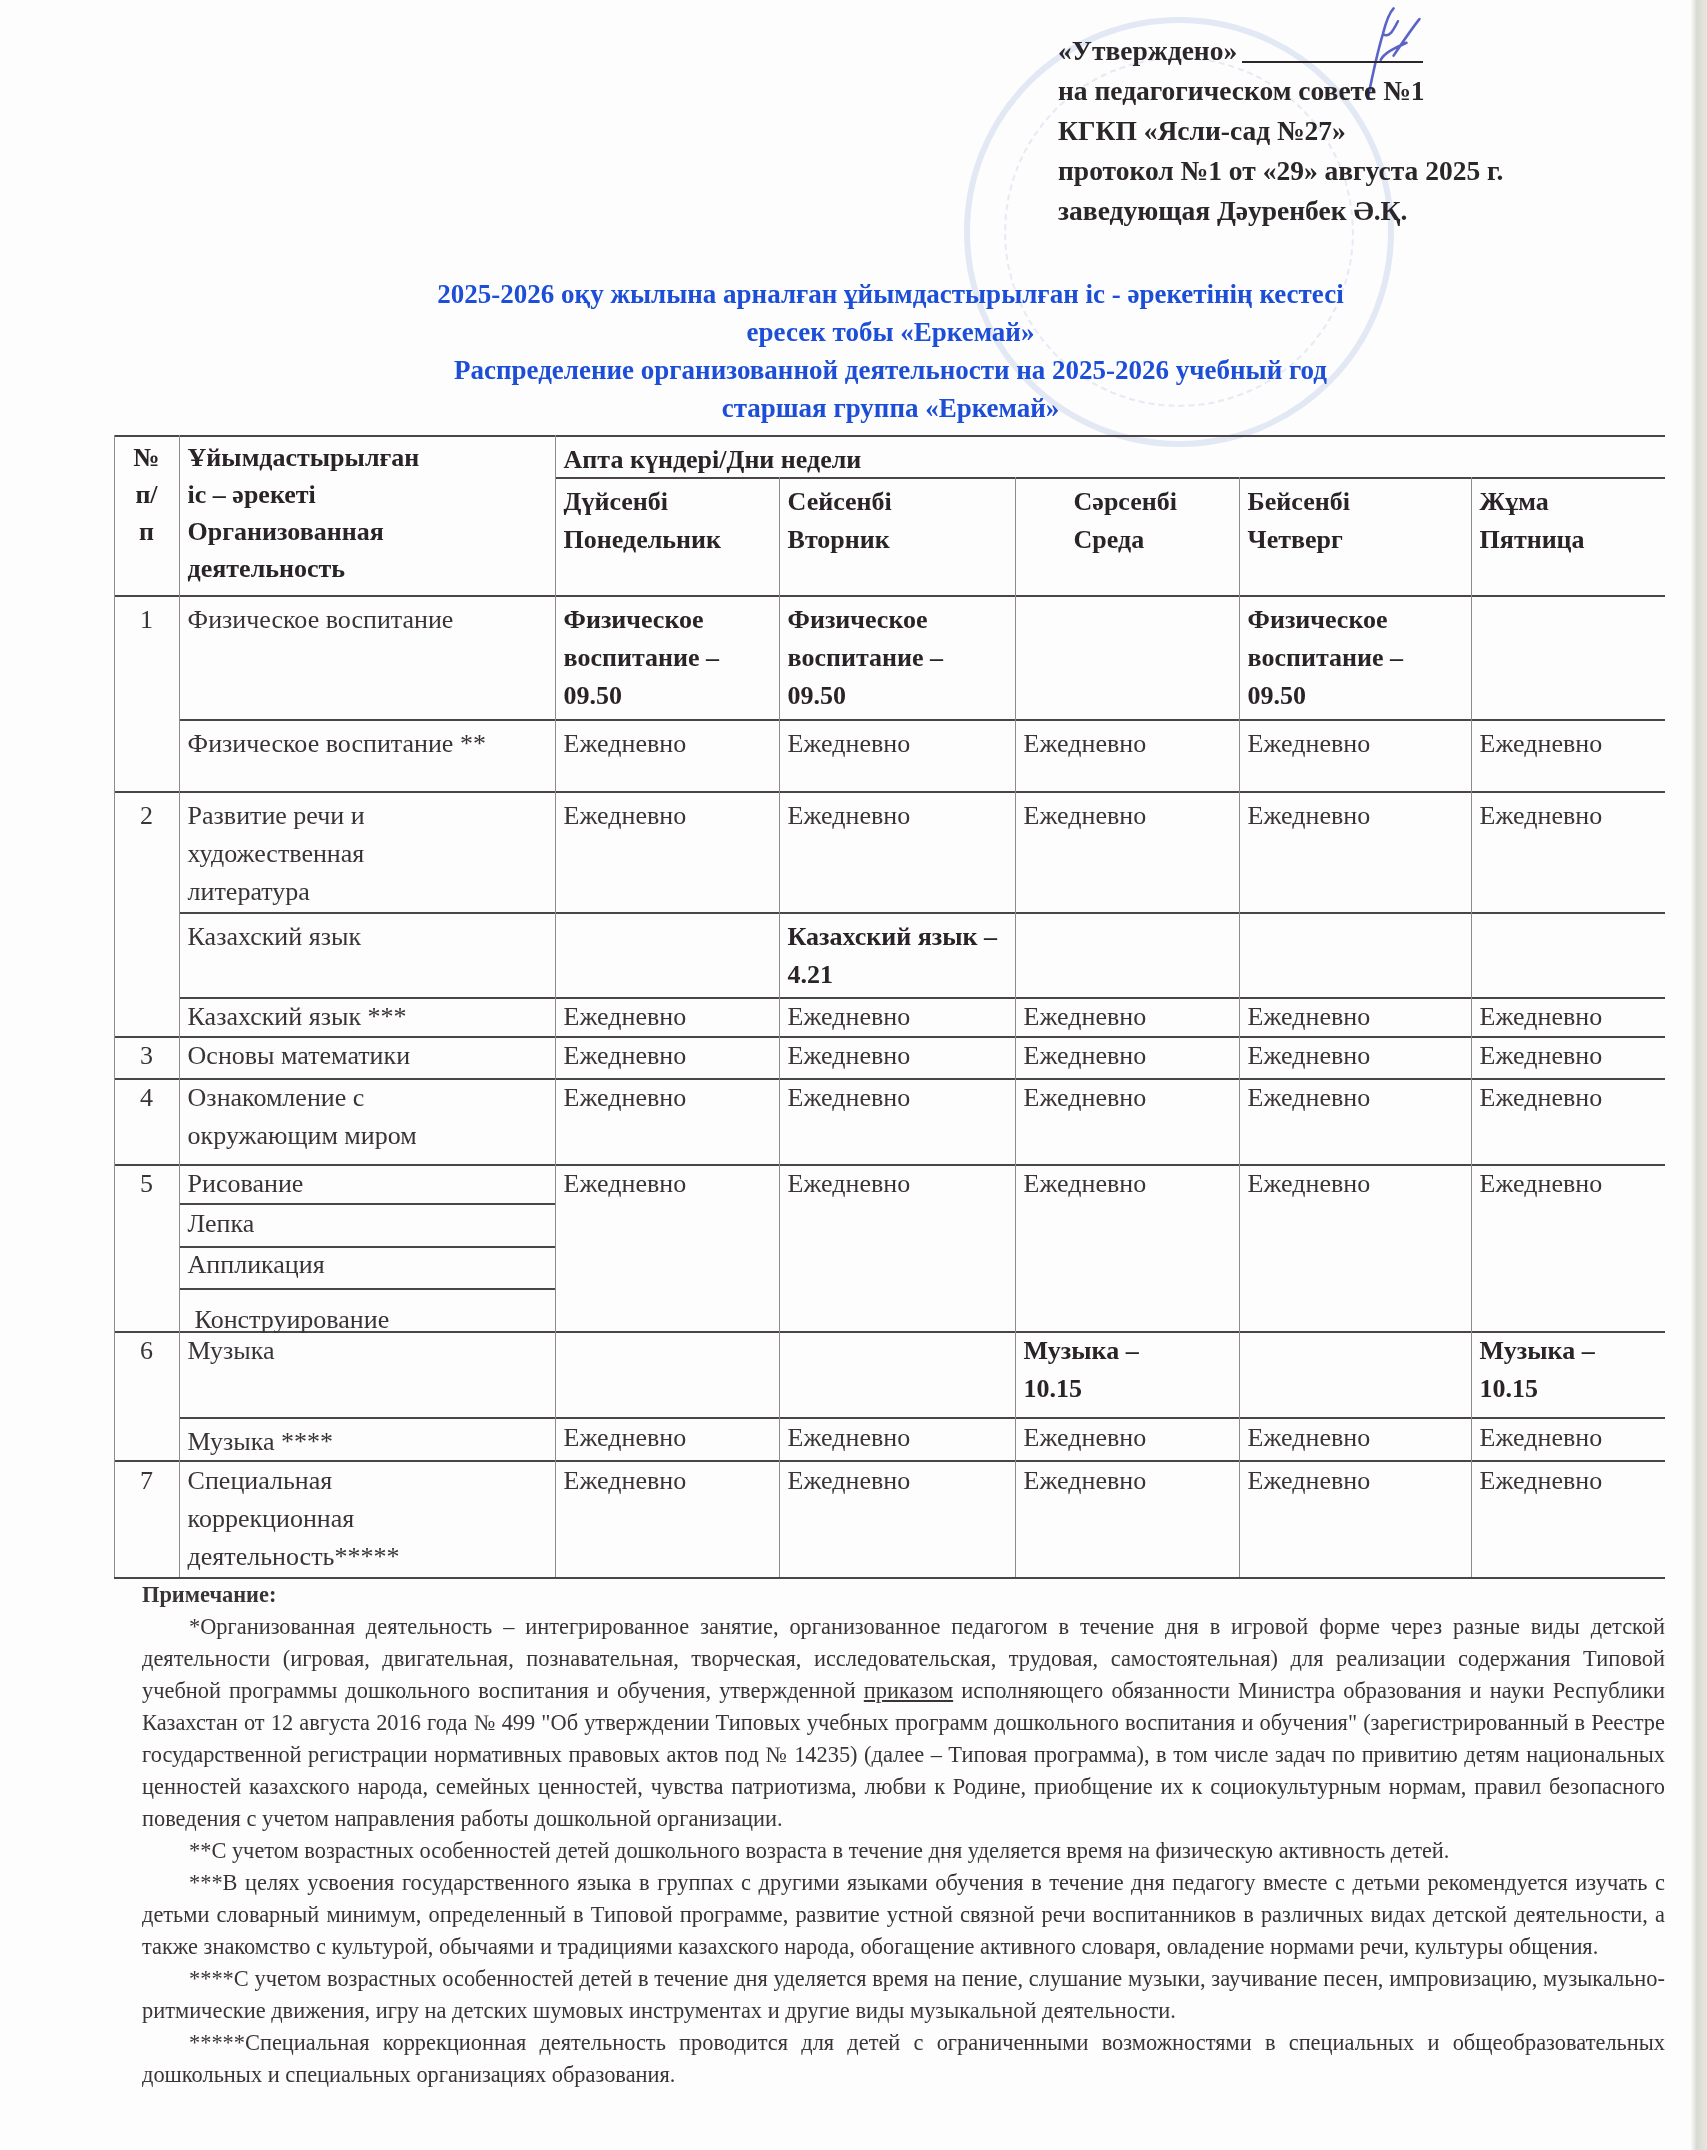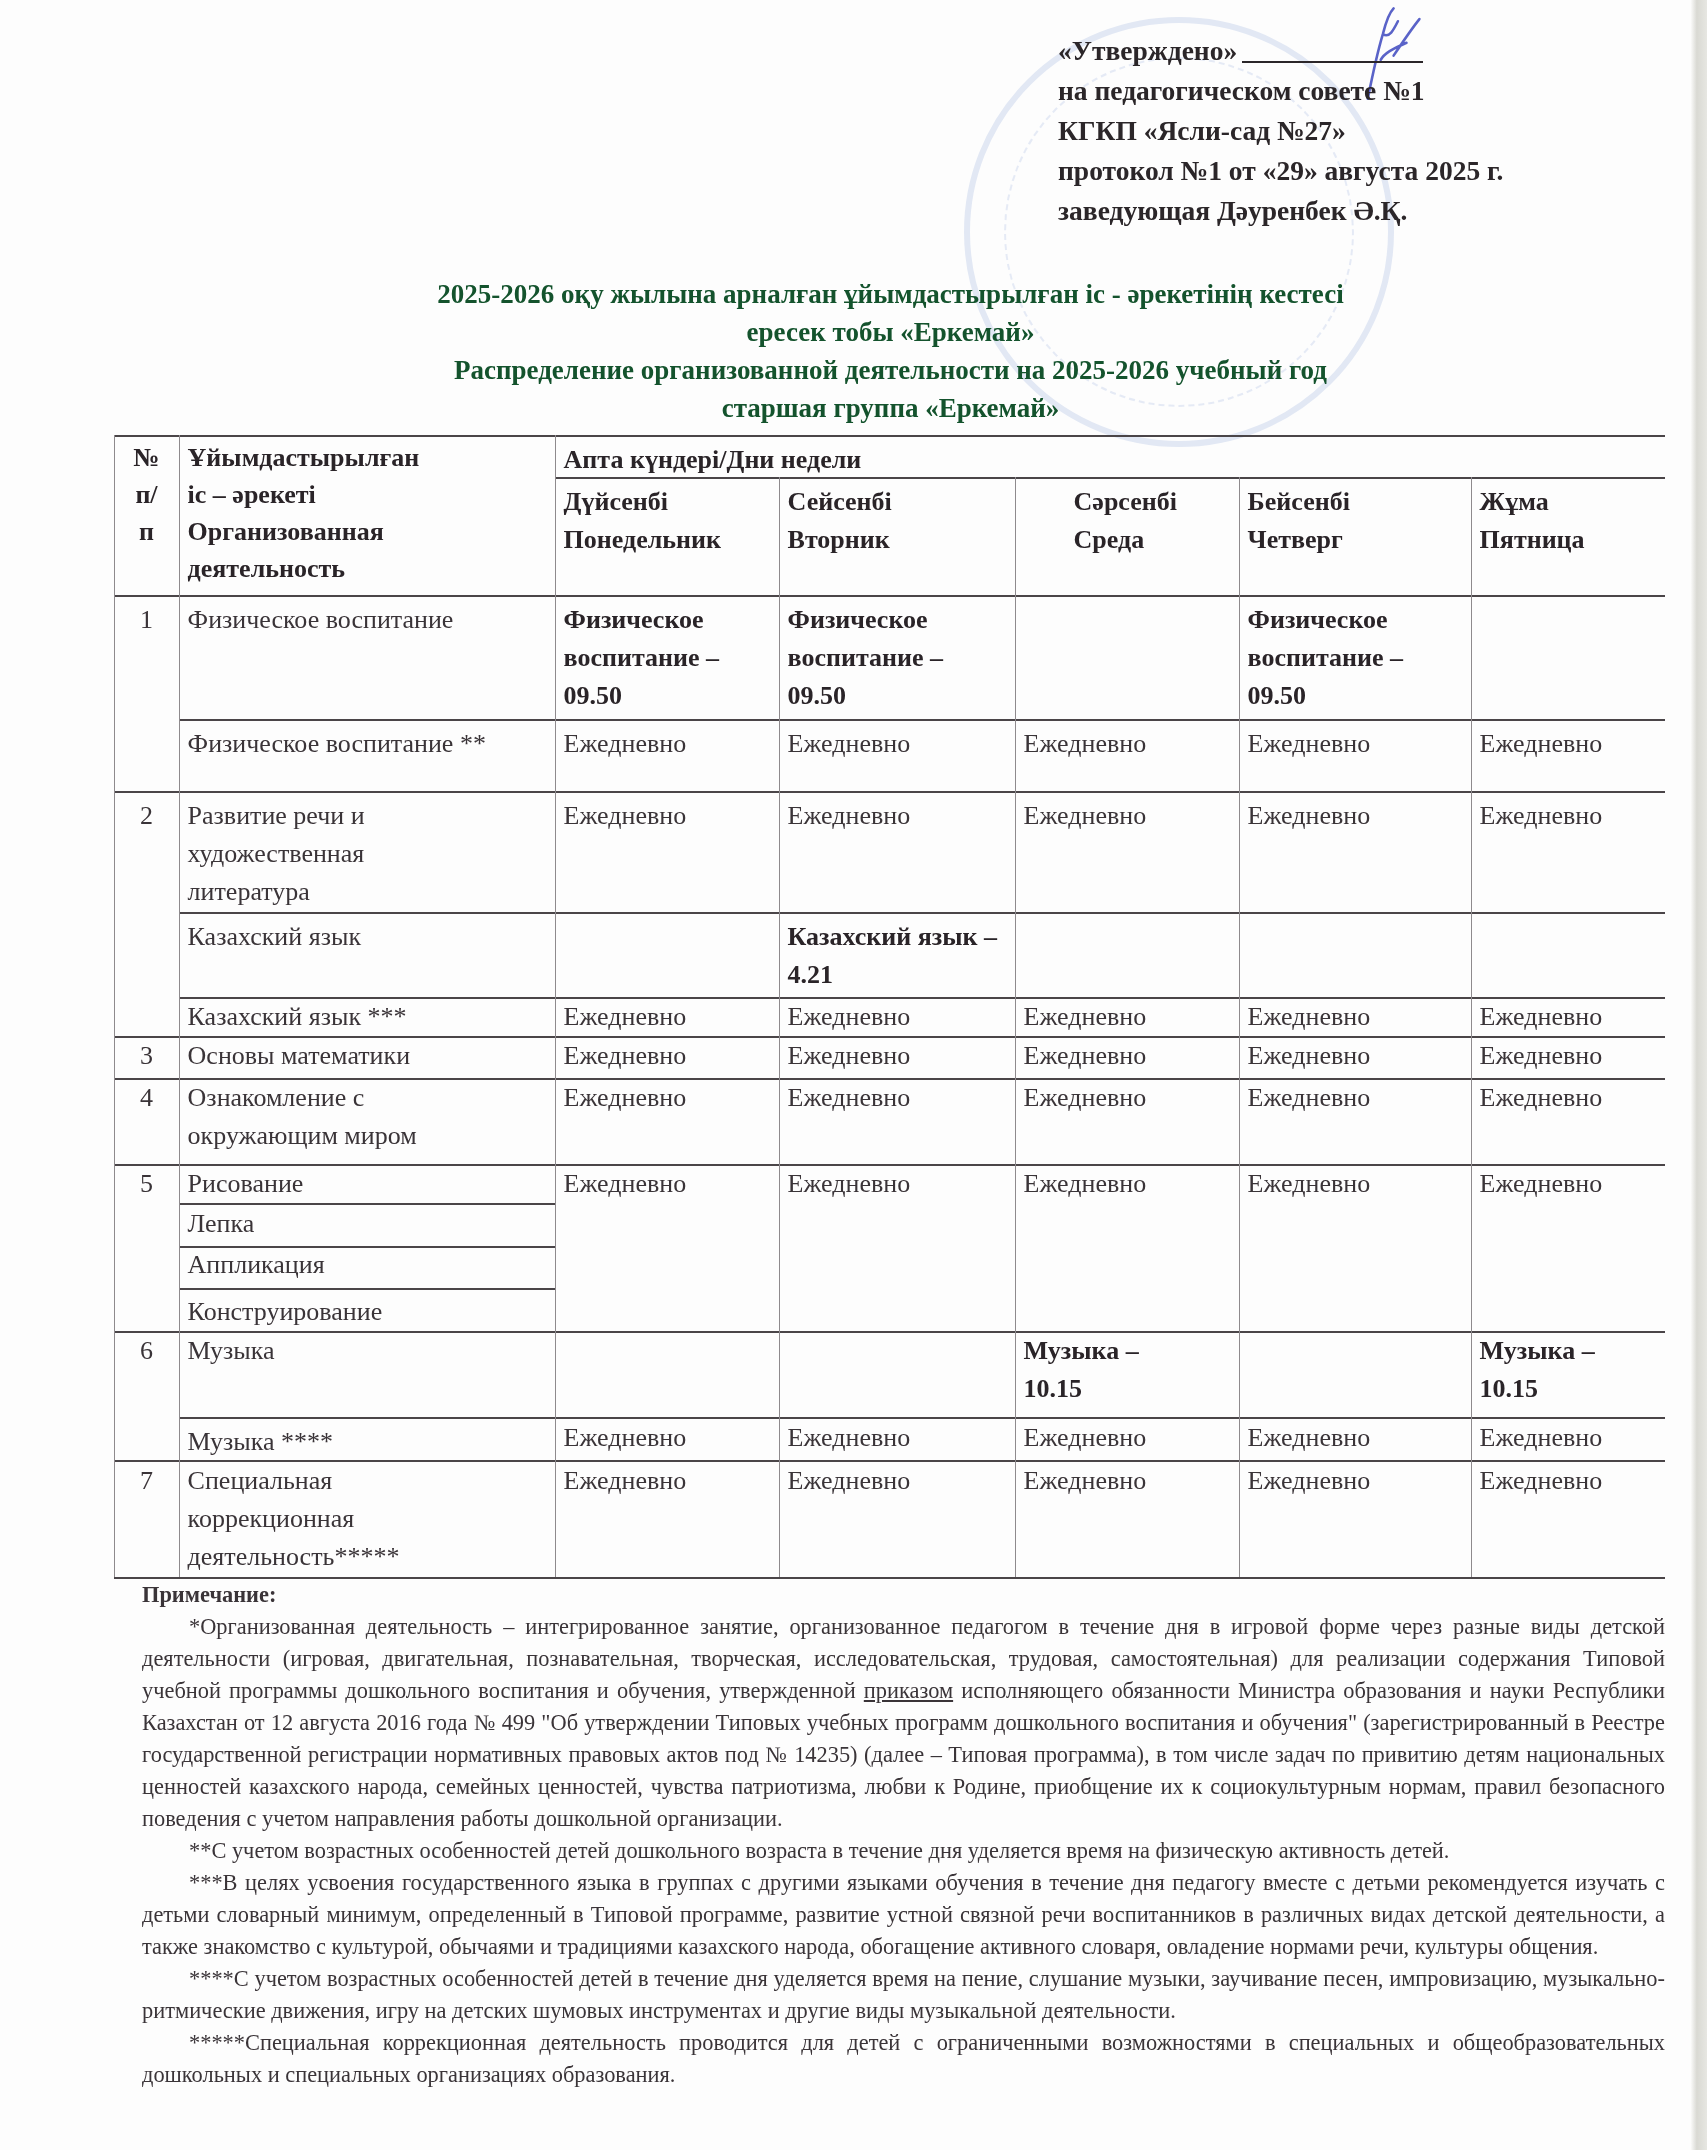--- a/index.html
+++ b/index.html
@@ -17,21 +17,21 @@
   .approval .line { white-space:nowrap; }
   .sign-line { display:inline-block; width:181px; border-bottom:2.2px solid #2b2629; margin-left:4.3px; vertical-align:-2.6px; }
   .signature { position:absolute; left:1342px; top:4.3px; width:86px; height:99px; }
   .stamp { position:absolute; left:964px; top:17px; width:430px; height:430px; border-radius:50%;
     border:6px solid rgba(120,150,210,0.20); box-sizing:border-box; }
   .stamp::after { content:""; position:absolute; left:34px; top:34px; right:34px; bottom:34px;
     border-radius:50%; border:2.6px dashed rgba(120,150,210,0.18); }
 
   
   .titles { position:absolute; left:114px; width:1553px; top:275px; text-align:center;
-    font-weight:bold; font-size:27px; line-height:38px; color:#14532d; }
+    font-weight:bold; font-size:27px; line-height:38px; color:#1d4ed8; }
   .titles div { white-space:nowrap; }
 
   
   .tbl { position:absolute; left:114px; top:435px; width:1551px; height:1142px; }
   .hl { position:absolute; height:0; border-top:2.2px solid #4a4548; }
   .vl { position:absolute; width:0; border-left:1.3px solid #8e8a8d; }
   .cell { position:absolute; font-size:26px; line-height:38px; padding:6px 8.6px 0 8.6px; box-sizing:border-box; color:#3a3438; }
   .cell.b { font-weight:bold; color:#2a2428; }
   .cell.c { text-align:left; }
   .hdr { font-weight:bold; color:#2a2428; }
@@ -179,21 +179,21 @@
   <div class="cell" style="left:441px;top:643px;width:224px;padding-top:0.9px">Ежедневно</div>
   <div class="cell" style="left:665px;top:643px;width:237px;padding-top:0.9px">Ежедневно</div>
   <div class="cell" style="left:901px;top:643px;width:224px;padding-top:0.9px">Ежедневно</div>
   <div class="cell" style="left:1125px;top:643px;width:232px;padding-top:0.9px">Ежедневно</div>
   <div class="cell" style="left:1357px;top:643px;width:194px;padding-top:0.9px">Ежедневно</div>
 
   <div class="cell num" style="left:0;top:729px;width:65px;padding-top:0.9px">5</div>
   <div class="cell" style="left:65px;top:729px;width:376px;padding-top:0.9px">Рисование</div>
   <div class="cell" style="left:65px;top:768px;width:376px;padding-top:1.7px">Лепка</div>
   <div class="cell" style="left:65px;top:811px;width:376px;padding-top:0">Аппликация</div>
-  <div class="cell" style="left:65px;top:853px;width:376px;padding-top:5px">Конструирование</div>
+  <div class="cell" style="left:72px;top:853px;width:376px;padding-top:13px">Конструирование</div>
   <div class="cell" style="left:441px;top:729px;width:224px;padding-top:0.9px">Ежедневно</div>
   <div class="cell" style="left:665px;top:729px;width:237px;padding-top:0.9px">Ежедневно</div>
   <div class="cell" style="left:901px;top:729px;width:224px;padding-top:0.9px">Ежедневно</div>
   <div class="cell" style="left:1125px;top:729px;width:232px;padding-top:0.9px">Ежедневно</div>
   <div class="cell" style="left:1357px;top:729px;width:194px;padding-top:0.9px">Ежедневно</div>
 
   <div class="cell num" style="left:0;top:896px;width:65px;padding-top:0.9px">6</div>
   <div class="cell" style="left:65px;top:896px;width:376px;padding-top:0.9px">Музыка</div>
   <div class="cell b" style="left:441px;top:896px;width:224px;padding-top:0.9px"></div>
   <div class="cell b" style="left:665px;top:896px;width:237px;padding-top:0.9px"></div>

